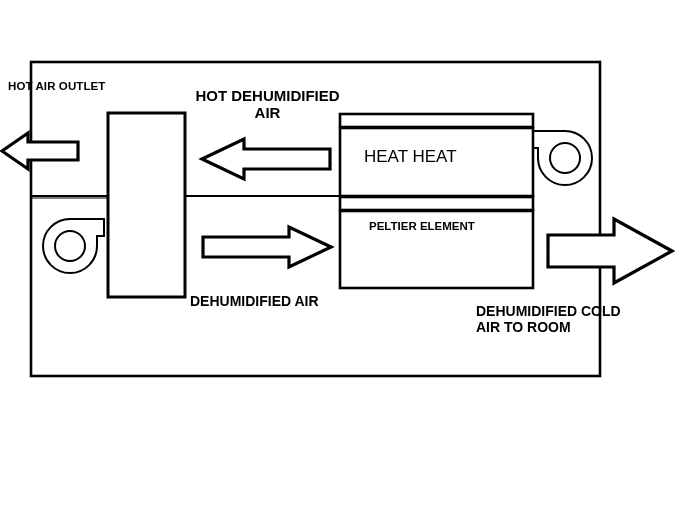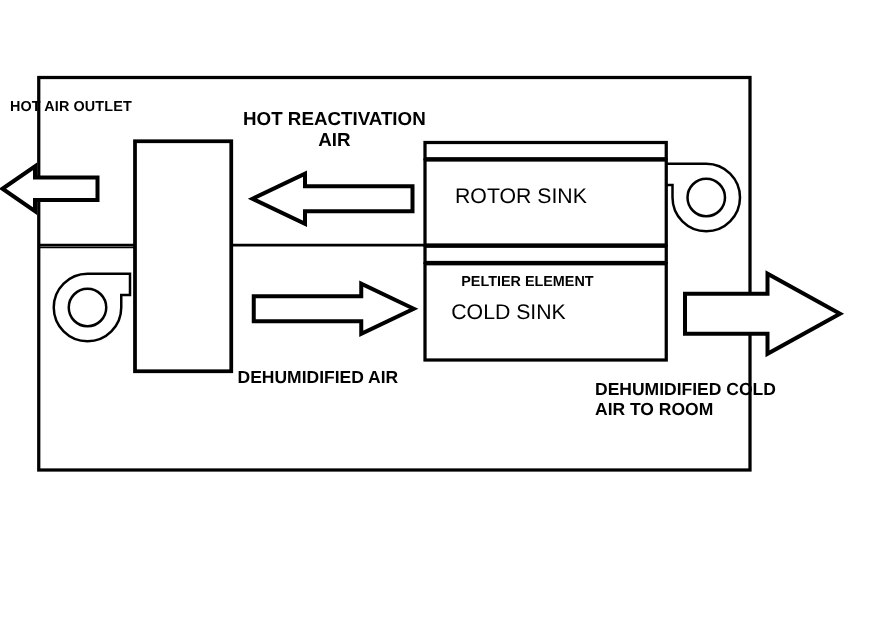--- a/index.html
+++ b/index.html
@@ -111,28 +111,27 @@
              L 548 235
              L 548 267
              L 614 267
              L 614 283
              Z" fill="#ffffff" stroke="#000000" stroke-width="3.2" stroke-linejoin="miter"></path>
 
   </svg>
 
   <div class="lbl bold" style="left:8px; top:80px; font-size:11.5px; letter-spacing:0.1px;">HOT AIR OUTLET</div>
 
-  <div class="lbl bold center" style="left:184px; top:88px; width:167px; font-size:15px;">HOT REACTIVATION
+  <div class="lbl bold center" style="left:184px; top:88px; width:167px; font-size:15px;">HOT DEHUMIDIFIED
 AIR</div>
 
 
-  <div class="lbl" style="left:364px; top:147px; font-size:17px;">ROTOR SINK</div>
+  <div class="lbl" style="left:364px; top:147px; font-size:17px;">HEAT HEAT</div>
 
   <div class="lbl bold" style="left:369px; top:208px; font-size:11.5px;margin-top:12px;">PELTIER ELEMENT</div>
 
-  <div class="lbl" style="left:361px; top:240px; font-size:17px;">COLD SINK</div>
 
   <div class="lbl bold" style="left:190px; top:294px; font-size:14px;">DEHUMIDIFIED AIR</div>
 
   <div class="lbl bold" style="left:476px; top:304px; font-size:14px;">DEHUMIDIFIED COLD
 AIR TO ROOM</div>
 
 </div>
 
 </body></html>

